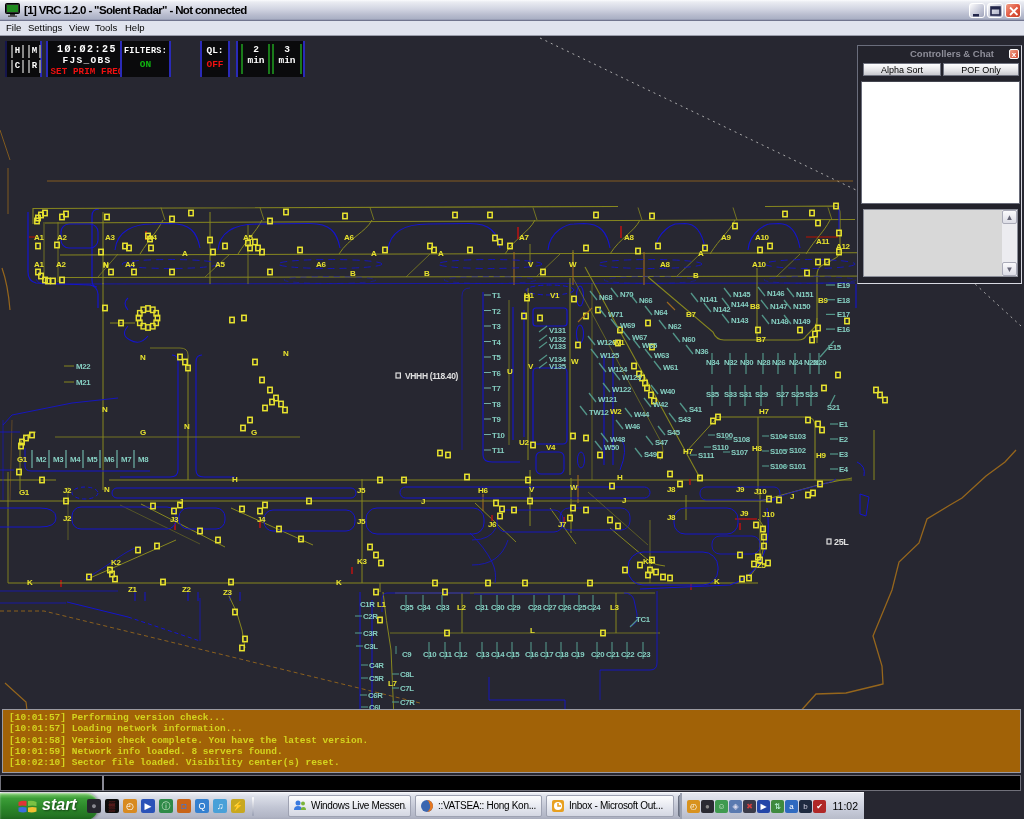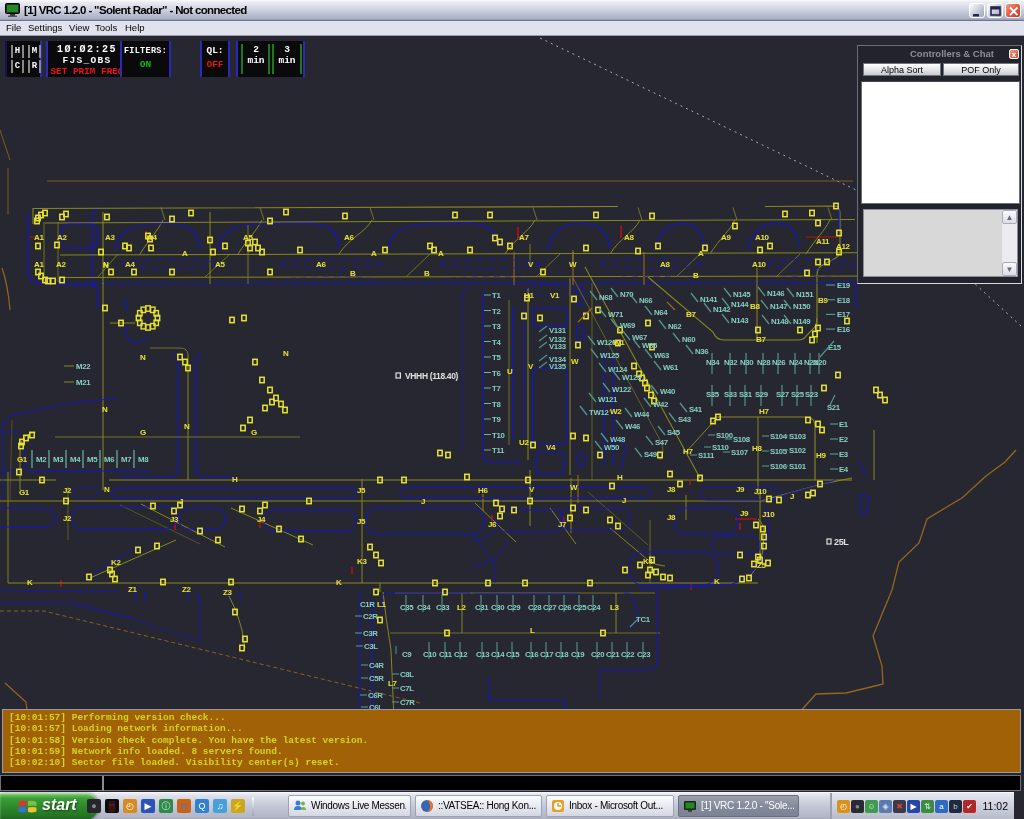--- a/index.html
+++ b/index.html
@@ -21,21 +21,21 @@
 .panel .ptitle { position:absolute; left:4px; top:2px; font-size:9.5px; font-weight:bold; color:#8e8e99;margin-left:48px; }
 .panel .px { position:absolute; right:2px; top:3px; width:10px; height:10px; background:linear-gradient(135deg,#f0a088,#d44a32); border:1px solid #fff; border-radius:2px; color:#fff; font-size:8px; font-weight:bold; text-align:center; line-height:9px; }
 .pbtn { position:absolute; top:17px; height:13px; background:linear-gradient(#fff,#e2e2e6 60%,#c8c8ce); border:1px solid #707380; font-size:9px; color:#000; text-align:center; line-height:12px; }
 .plist { position:absolute; left:3px; top:35px; width:159px; height:123px; background:#fff; border:1px solid #6a6d7a; border-top-color:#44464f; }
 .ptext { position:absolute; left:5px; top:163px; width:155px; height:68px; background:#d8d8d8; border:1px solid #8a8d98; }
 .pscroll { position:absolute; right:0; top:0; width:15px; height:66px; background:#ececf0; }
 .parrow { position:absolute; right:0; width:15px; height:14px; background:linear-gradient(#fafafc,#dcdde6); border:1px solid #aaabb8; border-radius:2px; font-size:8px; text-align:center; line-height:13px; color:#667; }
 .console { position:absolute; left:2px; top:673px; width:1019px; height:64px; background:#a16207; border:1px solid #9a9aa2; font-family:"Liberation Mono",monospace; font-weight:bold; font-size:9.5px; color:#d4d41e; line-height:11.3px; padding:2px 0 0 6px; white-space:pre; }
 .cmdline { position:absolute; left:0px; top:739px; width:1021px; height:16px; background:#000; border:1px solid #70707a; }
 .cmdline .div { position:absolute; left:101px; top:0; width:2px; height:15px; background:#8a8a94; }
-.taskbar { position:absolute; left:0; top:792px; width:1014px; height:27px; background:linear-gradient(#eef0f6 0%,#dcdfe9 12%,#c2c6d4 55%,#b2b6c6 90%,#a8acbc 100%); border-top:1px solid #f8f8fc; }
+.taskbar { position:absolute; left:0; top:792px; width:864px; height:27px; background:linear-gradient(#eef0f6 0%,#dcdfe9 12%,#c2c6d4 55%,#b2b6c6 90%,#a8acbc 100%); border-top:1px solid #f8f8fc; }
 .startbtn { position:absolute; left:0; top:0; width:98px; height:27px; border-radius:0 12px 12px 0;
   background:linear-gradient(#7fce6d 0%,#3c9e38 20%,#2d8a2b 50%,#247423 85%,#1d611d 100%);
   box-shadow:inset 0 1px 2px rgba(255,255,255,0.5), 1px 0 3px rgba(0,0,0,0.4); }
 .startbtn .stext { position:absolute; left:42px; top:3px; color:#fff; font-size:16px; font-weight:bold; font-style:italic; text-shadow:1px 1px 2px rgba(0,0,0,0.5); }
 .tbtn { position:absolute; top:2px; height:22px; border-radius:2px; border:1px solid #9ea2b2; background:linear-gradient(#fdfdfe,#e8eaf1 50%,#d4d7e2); font-size:10px; letter-spacing:-0.3px; color:#000; }
 .tbtn.active { background:linear-gradient(#9aa0ae,#848b9c 50%,#7a8294); color:#fff; border-color:#6a7080; }
 .tray { position:absolute; right:0; top:0; height:27px; width:184px; background:linear-gradient(#e6e8f0,#c8ccda 60%,#b6bac8); border-left:2px solid #9aa0b0; }
 .clock { position:absolute; right:6px; top:7px; font-size:10.5px; color:#000; }
 .qicon { position:absolute; top:5px; width:15px; height:15px; border-radius:2px; }
 </style></head><body>

